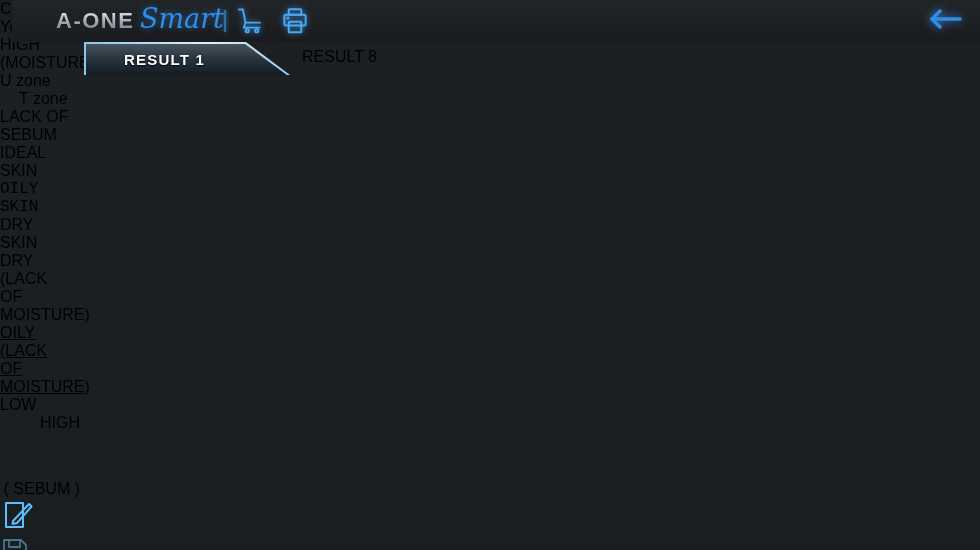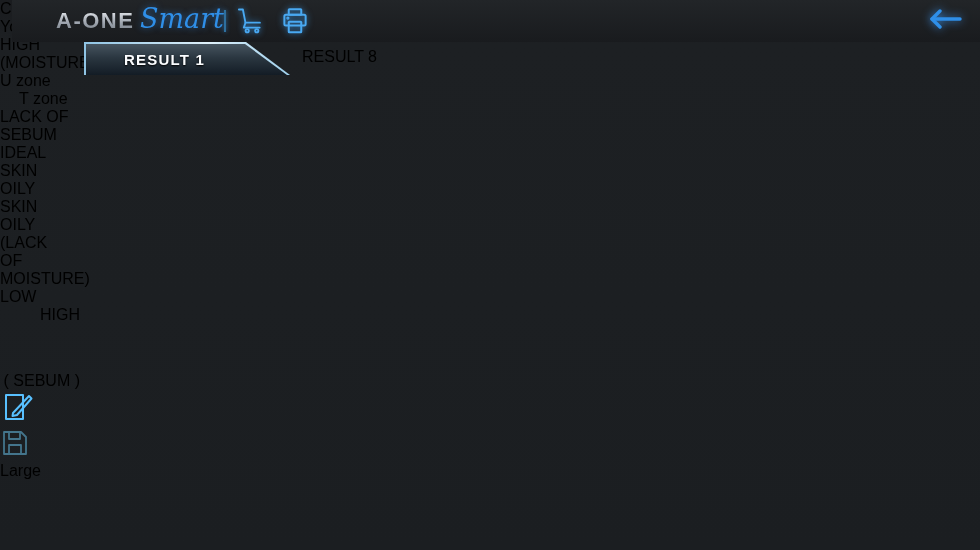--- a/index.html
+++ b/index.html
@@ -170,22 +170,24 @@
     <div class="legend-swatch sw-blue" style="left:190px;top:143px;"></div>
     <div class="legend-txt" style="left:213px;top:145px;padding-left:19px;">T zone</div>
 
     <div class="grid">
       <div class="maj-v" style="left:76px;"></div>
       <div class="maj-v" style="left:153px;"></div>
       <div class="maj-h"></div>
 
       <div class="cell-lbl" style="left:2px;top:26px;width:73px;">LACK OF SEBUM</div>
       <div class="cell-lbl" style="left:79px;top:26px;width:73px;">IDEAL SKIN</div>
-      <div class="cell-lbl" style="left:156px;top:26px;width:73px;">OILY SKIN</div>
-      <div class="cell-lbl" style="left:160px;top:84px;width:66px;">OILY (LACK OF MOISTURE)</div>
+      <div class="cell-lbl" style="left:156px;top:26px;width:73px;font-family:Liberation Mono, monospace;">OILY SKIN</div>
+      <div class="cell-lbl" style="left:6px;top:96px;width:66px;">DRY SKIN</div>
+      <div class="cell-lbl" style="left:88px;top:104px;width:58px;">DRY (LACK OF MOISTURE)</div>
+      <div class="cell-lbl" style="left:160px;top:84px;width:66px;text-decoration:underline;">OILY (LACK OF MOISTURE)</div>
 
       <div class="marker mk-orange" style="left:25px;top:74px;"></div>
       <div class="marker mk-blue" style="left:124px;top:73px;"></div>
     </div>
 
     <div class="axis-lbl" style="left:18px;top:287px;">LOW</div>
     <div class="axis-lbl" style="left:164px;top:286px;width:80px;text-align:right;">HIGH</div>
     <div class="axis-lbl" style="left:164px;top:298px;width:80px;text-align:right;margin-top:48px;">( SEBUM )</div>
 
     <div class="lp-footline"></div>

